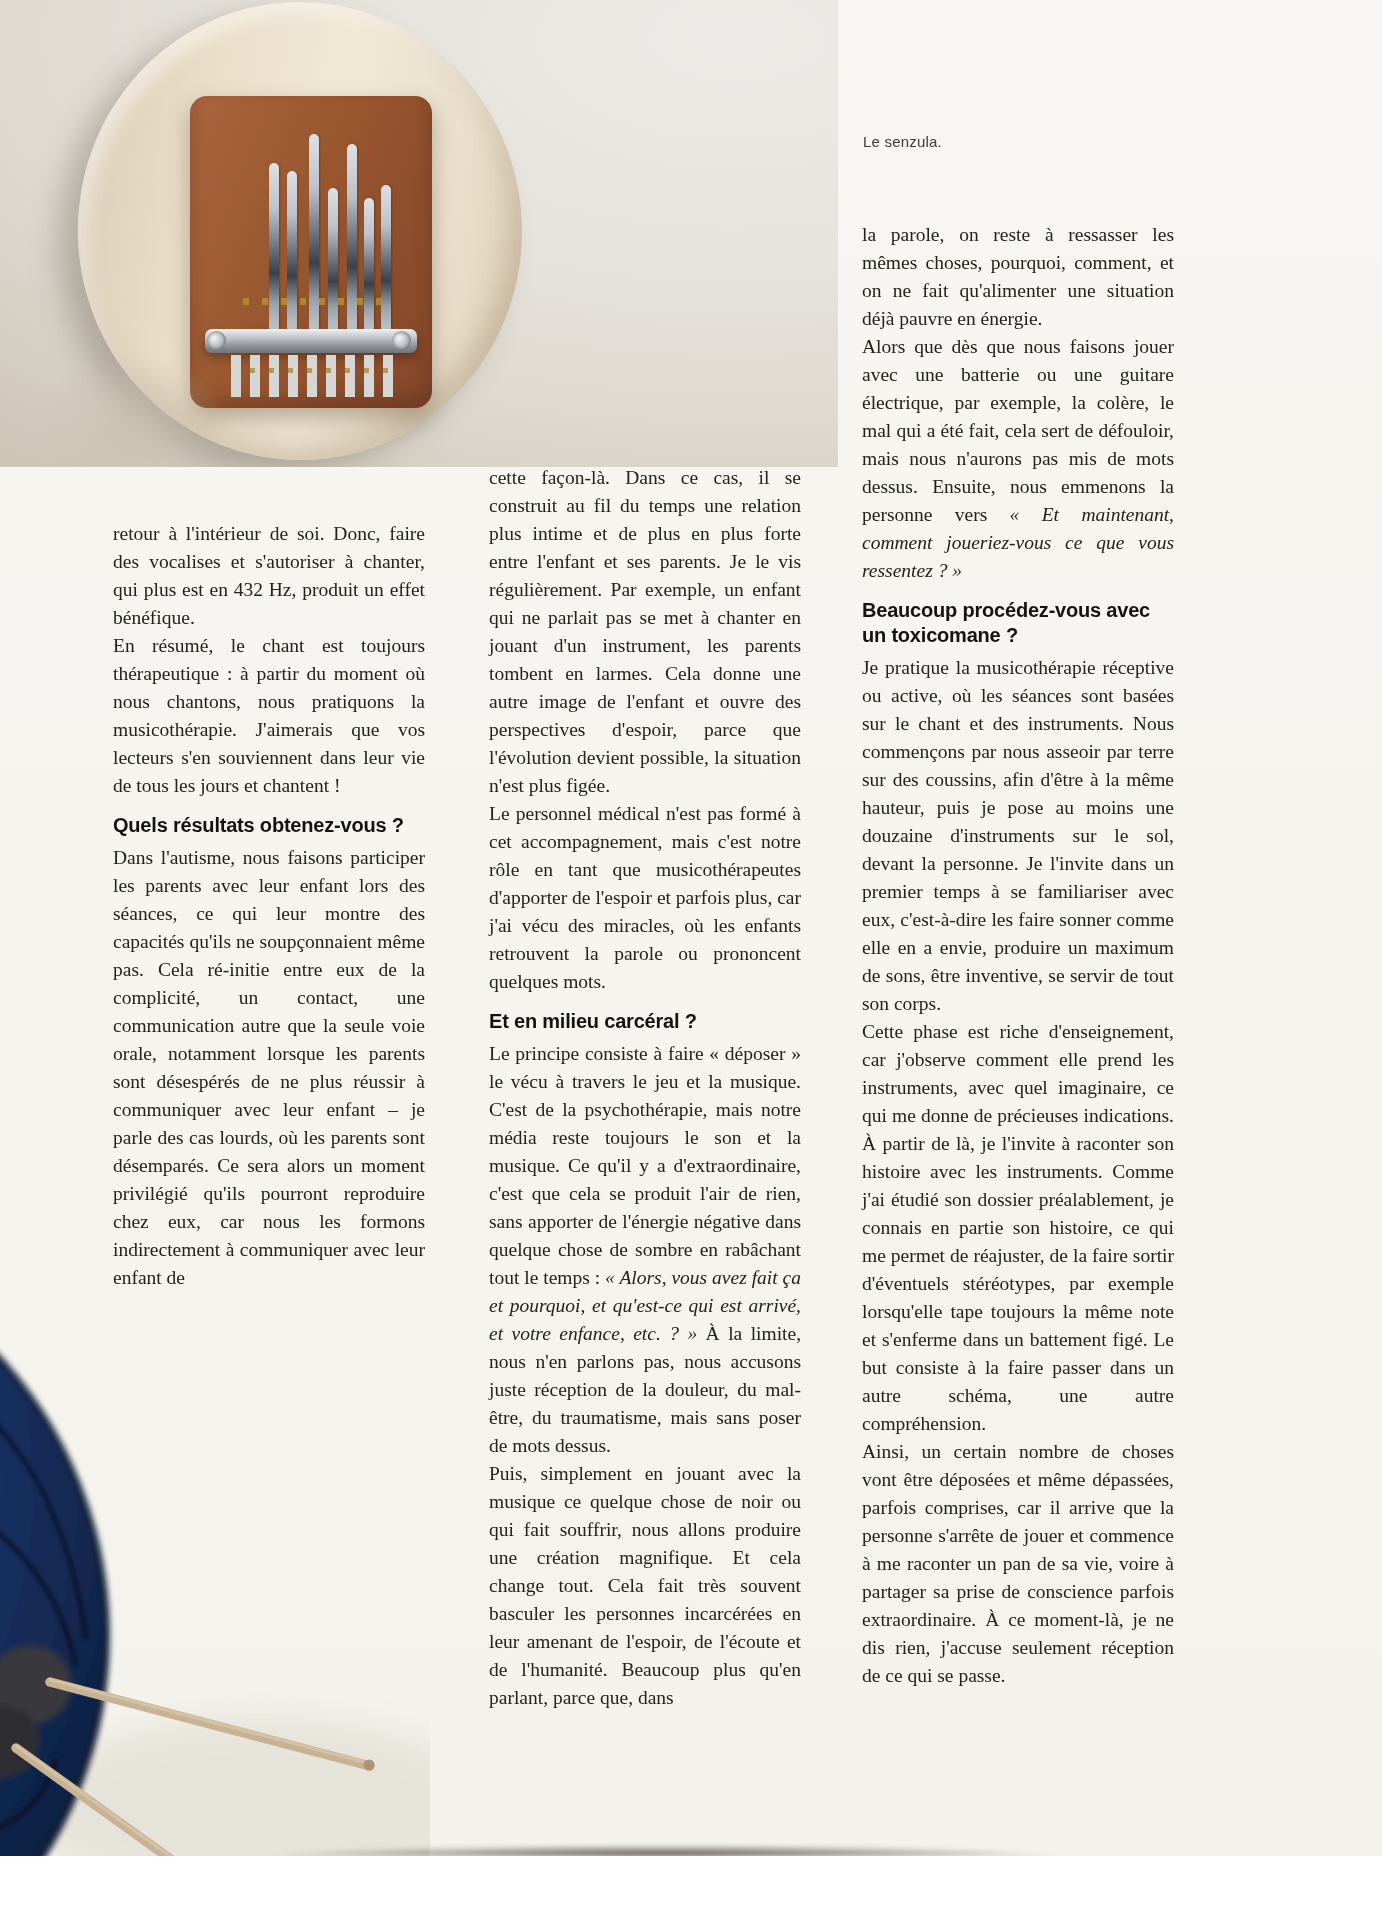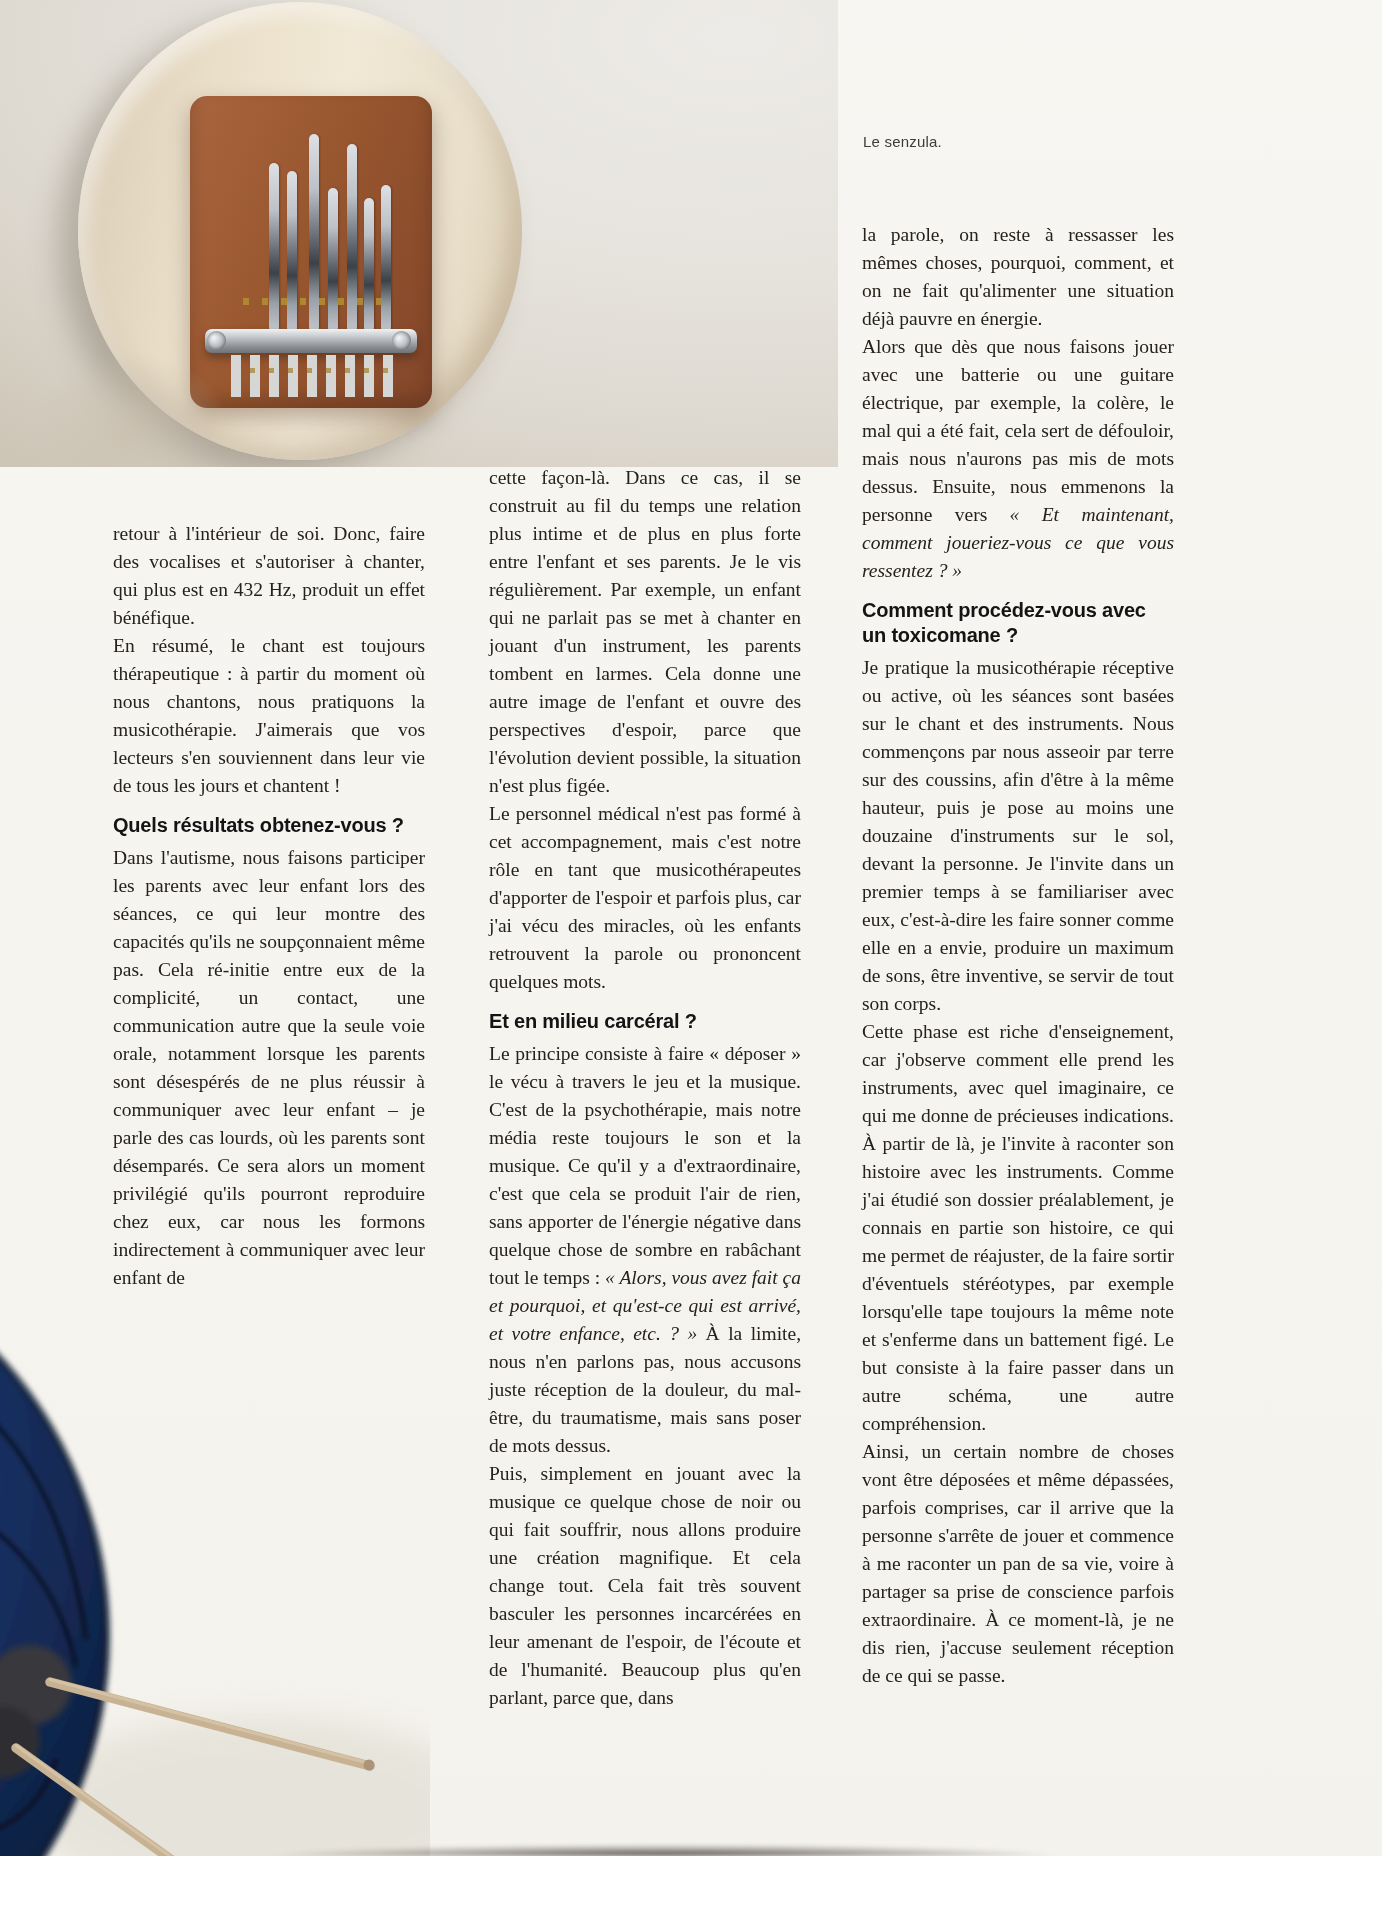--- a/index.html
+++ b/index.html
@@ -126,21 +126,21 @@
   <div class="col col2">
       <p><span>cette façon-là. Dans ce cas, il se construit au fil du temps une relation plus intime et de plus en plus forte entre l'enfant et ses parents. Je le vis régulièrement. Par exemple, un enfant qui ne parlait pas se met à chanter en jouant d'un instrument, les parents tombent en larmes. Cela donne une autre image de l'enfant et ouvre des perspectives d'espoir, parce que l'évolution devient possible, la situation n'est plus figée.</span></p>
       <p><span>Le personnel médical n'est pas formé à cet accompagnement, mais c'est notre rôle en tant que musicothérapeutes d'apporter de l'espoir et parfois plus, car j'ai vécu des miracles, où les enfants retrouvent la parole ou prononcent quelques mots.</span></p>
       <h3 class="q"><span>Et en milieu carcéral ?</span></h3>
       <p><span>Le principe consiste à faire « déposer » le vécu à travers le jeu et la musique. C'est de la psychothérapie, mais notre média reste toujours le son et la musique. Ce qu'il y a d'extraordinaire, c'est que cela se produit l'air de rien, sans apporter de l'énergie négative dans quelque chose de sombre en rabâchant tout le temps : </span><span class="it">« Alors, vous avez fait ça et pourquoi, et qu'est-ce qui est arrivé, et votre enfance, etc. ? »</span><span> À la limite, nous n'en parlons pas, nous accusons juste réception de la douleur, du mal-être, du traumatisme, mais sans poser de mots dessus.</span></p>
       <p><span>Puis, simplement en jouant avec la musique ce quelque chose de noir ou qui fait souffrir, nous allons produire une création magnifique. Et cela change tout. Cela fait très souvent basculer les personnes incarcérées en leur amenant de l'espoir, de l'écoute et de l'humanité. Beaucoup plus qu'en parlant, parce que, dans</span></p>
     </div>
   <div class="col col3">
       <p><span>la parole, on reste à ressasser les mêmes choses, pourquoi, comment, et on ne fait qu'alimenter une situation déjà pauvre en énergie.</span></p>
       <p><span>Alors que dès que nous faisons jouer avec une batterie ou une guitare électrique, par exemple, la colère, le mal qui a été fait, cela sert de défouloir, mais nous n'aurons pas mis de mots dessus. Ensuite, nous emmenons la personne vers </span><span class="it">« Et maintenant, comment joueriez-vous ce que vous ressentez ? »</span></p>
-      <h3 class="q"><span>Comment procédez-vous avec un toxicomane ?</span></h3>
+      <h3 class="q"><span>Beaucoup procédez-vous avec un toxicomane ?</span></h3>
       <p><span>Je pratique la musicothérapie réceptive ou active, où les séances sont basées sur le chant et des instruments. Nous commençons par nous asseoir par terre sur des coussins, afin d'être à la même hauteur, puis je pose au moins une douzaine d'instruments sur le sol, devant la personne. Je l'invite dans un premier temps à se familiariser avec eux, c'est-à-dire les faire sonner comme elle en a envie, produire un maximum de sons, être inventive, se servir de tout son corps.</span></p>
       <p><span>Cette phase est riche d'enseignement, car j'observe comment elle prend les instruments, avec quel imaginaire, ce qui me donne de précieuses indications. À partir de là, je l'invite à raconter son histoire avec les instruments. Comme j'ai étudié son dossier préalablement, je connais en partie son histoire, ce qui me permet de réajuster, de la faire sortir d'éventuels stéréotypes, par exemple lorsqu'elle tape toujours la même note et s'enferme dans un battement figé. Le but consiste à la faire passer dans un autre schéma, une autre compréhension.</span></p>
       <p><span>Ainsi, un certain nombre de choses vont être déposées et même dépassées, parfois comprises, car il arrive que la personne s'arrête de jouer et commence à me raconter un pan de sa vie, voire à partager sa prise de conscience parfois extraordinaire. À ce moment-là, je ne dis rien, j'accuse seulement réception de ce qui se passe.</span></p>
     </div>
 
   <svg class="drum-art" width="430" height="650" viewBox="0 0 430 650">
     <defs>
       <radialGradient id="gblue" cx="38%" cy="32%" r="85%">
         <stop offset="0%" stop-color="#2c5396"></stop>
         <stop offset="35%" stop-color="#1d3c78"></stop>

